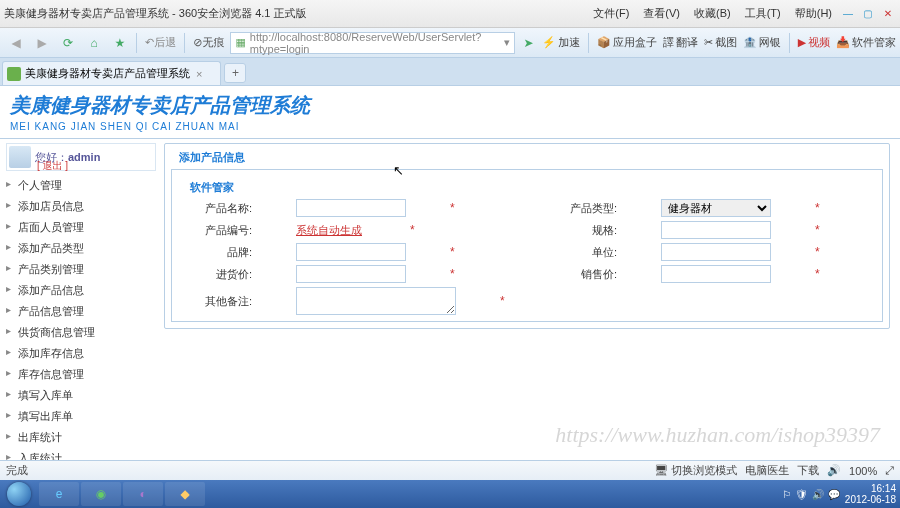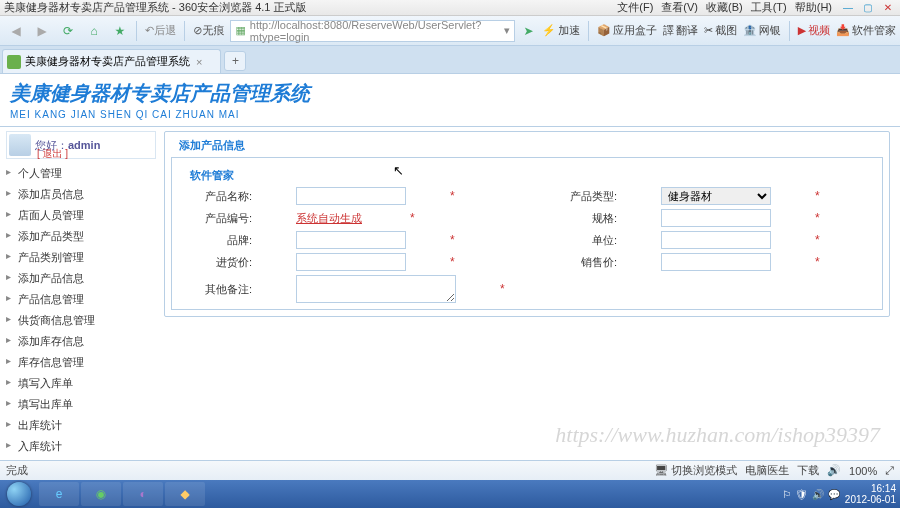--- a/index.html
+++ b/index.html
@@ -1,21 +1,21 @@
 <!DOCTYPE html>
 <html><head>
 <meta charset="utf-8">
 <style>
 * { box-sizing: border-box; margin: 0; padding: 0; }
 body { font-family: "Microsoft YaHei", Arial, sans-serif; font-size: 12px; background: #fff; width: 900px; height: 508px; position: relative; overflow: hidden; }
 
 
-.titlebar { height: 16px; background: linear-gradient(#f5f5f5,#e8e8e8); display: flex; align-items: center; padding: 0 4px; border-bottom: 1px solid #ccc; font-size: 11px; }
+.titlebar { height: 28px; background: linear-gradient(#f5f5f5,#e8e8e8); display: flex; align-items: center; padding: 0 4px; border-bottom: 1px solid #ccc; font-size: 11px; }
 .titlebar .title { flex: 1; color: #333; }
-.titlebar .menus { display: flex; gap: 8px; color: #333; }
+.titlebar .menus { display: flex; gap: 14px; color: #333; }
 .titlebar .winbtns { display: flex; gap: 4px; margin-left: 8px; }
 .titlebar .winbtn { width: 16px; height: 14px; display: inline-flex; align-items: center; justify-content: center; font-size: 10px; }
 
 
 .toolbar { height: 30px; background: linear-gradient(#f0f6fc,#dce9f5); border-bottom: 1px solid #b8cfe5; display: flex; align-items: center; padding: 0 4px; gap: 2px; }
 .tb-btn { width: 24px; height: 24px; border-radius: 3px; display: inline-flex; align-items: center; justify-content: center; color: #4a6; }
 .tb-btn.disabled { color: #aaa; }
 .tb-sep { width: 1px; height: 20px; background: #b8cfe5; margin: 0 2px; }
 .addr { flex: 1; height: 22px; border: 1px solid #b8cfe5; background: #fff; display: flex; align-items: center; padding: 0 4px; color: #888; font-size: 11px; }
 .toolbar-right { display: flex; gap: 6px; font-size: 11px; color: #444; align-items: center; }
@@ -252,16 +252,16 @@
   <div class="task">
       <span style="color:#fc6">◆</span>
     </div>
   <div class="tray">
     <span>⚐</span>
     <span>🛡</span>
     <span>🔊</span>
     <span>💬</span>
     <div class="clock">
       <div>16:14</div>
-        <div>2012-06-01</div>
+        <div>2012-06-18</div>
     </div>
   </div>
 </div>
 
 </body></html>

